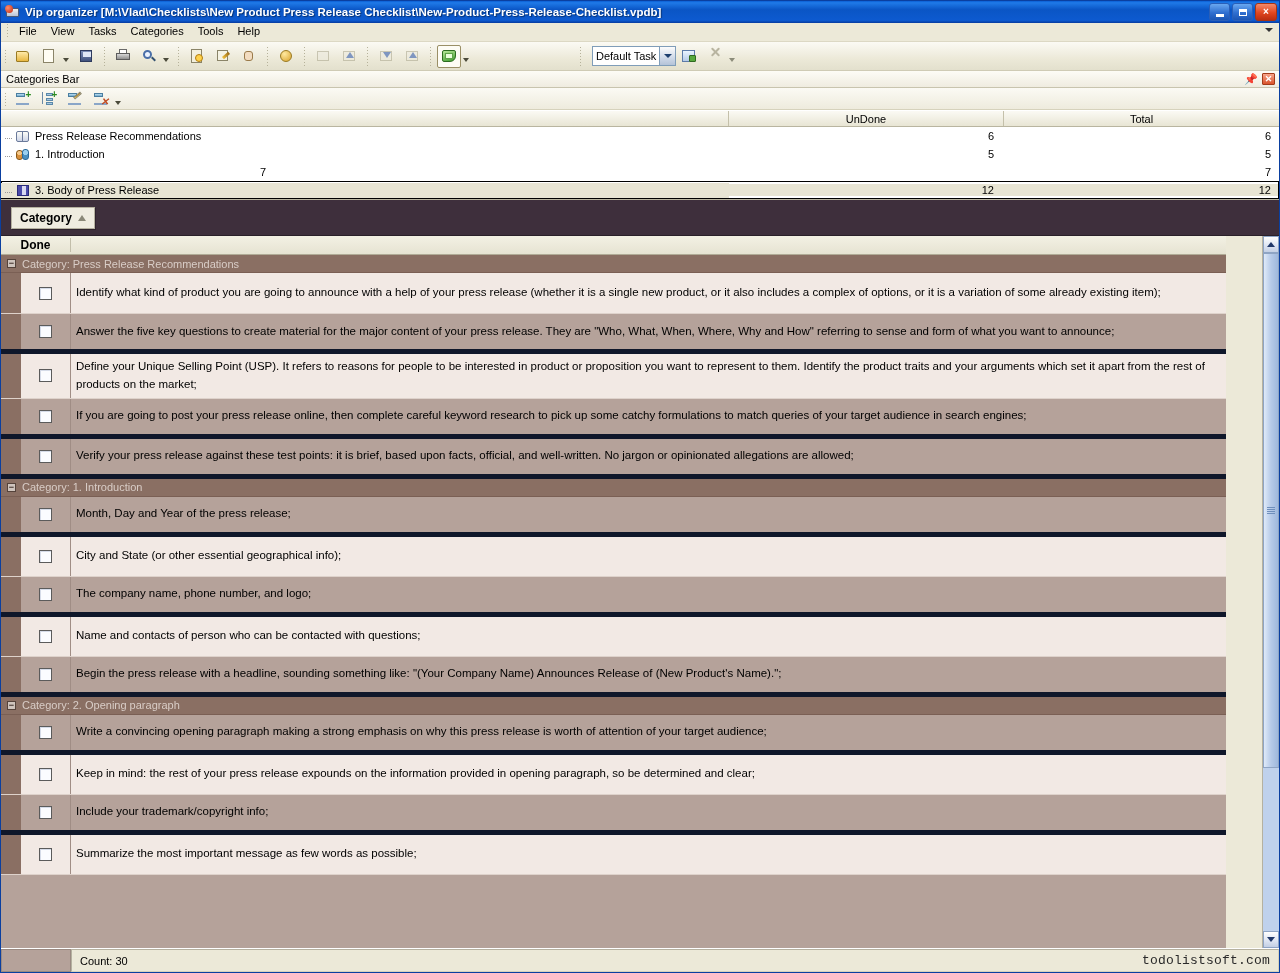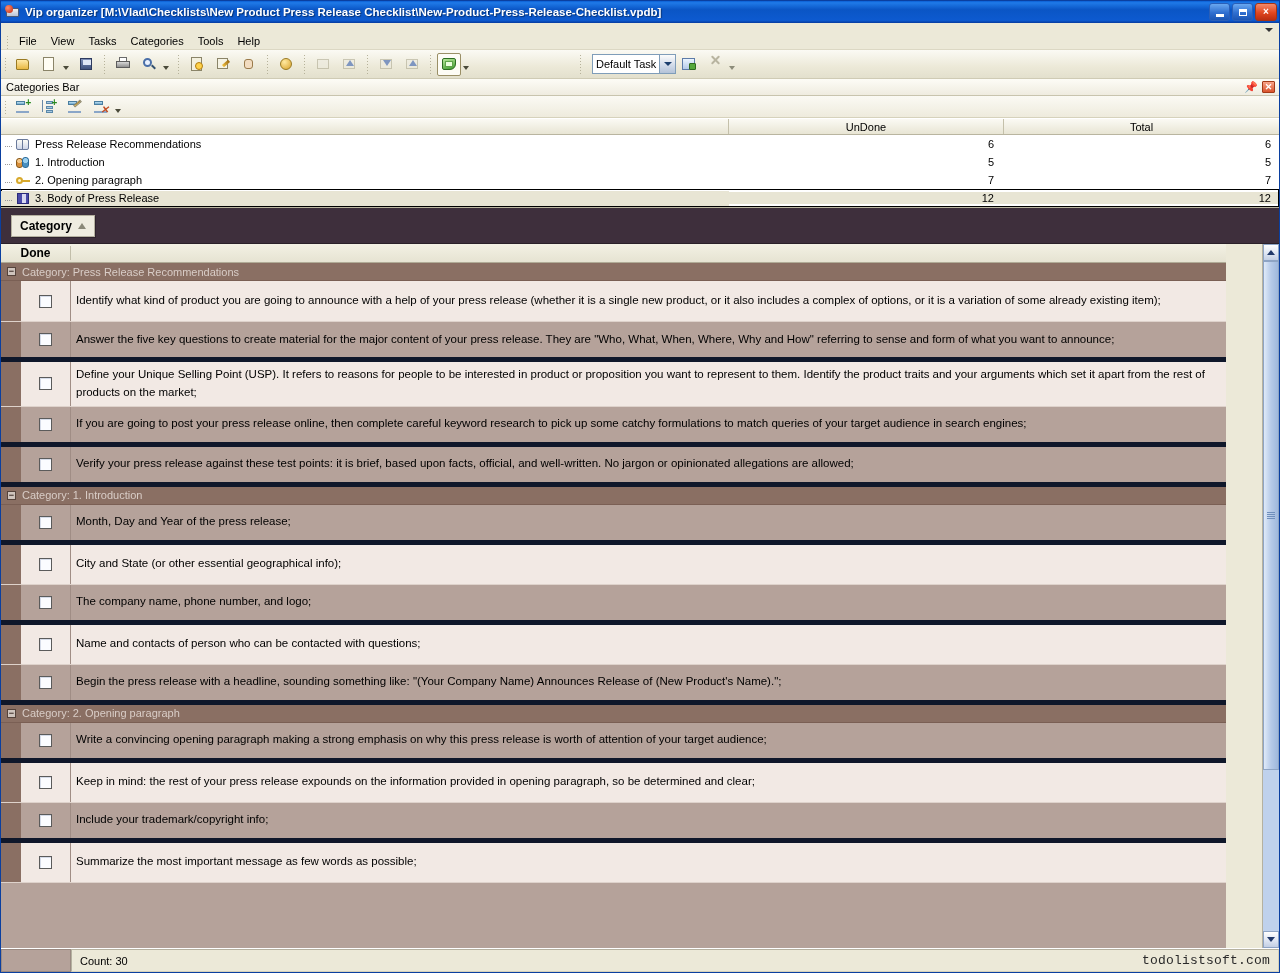--- a/index.html
+++ b/index.html
@@ -60,23 +60,23 @@
     border-color: #a83414; width: 22px;
   }
   .win-btn .g { color:#fff; font-size:10px; font-weight:bold; line-height:1; }
   .win-btn .min-bar { width: 8px; height: 3px; background: #fff; margin-top: 6px; }
   .win-btn .rest-sq {
     width: 8px; height: 7px; border: 1.5px solid #fff; border-top-width: 3px;
   }
 
   
   .menubar {
-    height: 27px; min-height: 19px;
+    height: 19px; min-height: 19px;
     background: #ece9d8;
-    display: flex; align-items: flex-end;
+    display: flex; align-items: flex-start;
     border-bottom: 1px solid #dcd8c4;
     padding-left: 4px;
     position: relative;
   }
   .grip { width: 3px; height: 14px; margin: 0 3px 0 1px;
     background-image: radial-gradient(circle, #b6b29a 40%, transparent 41%);
     background-size: 3px 3px; }
   .menu-item {
     padding: 2px 7px; font-size: 11px; color: #000; white-space: nowrap; cursor: default;
   }
@@ -571,28 +571,20 @@
               <i class="ppl1"></i>
               <i class="ppl2"></i>
             </span>
           <span>1. Introduction</span>
         </div>
         <div class="c-undone">5</div>
         <div class="c-total">5</div>
       </div>
 
       <div class="cat-row">
-        <div class="c-name">
-          <span class="tree-dash"></span>
-          <span class="cat-ic">
-              <i class="key1"></i>
-              <i class="key2"></i>
-            </span>
-          <span>2. Opening paragraph</span>
-        </div>
         <div class="c-undone">7</div>
         <div class="c-total">7</div>
       </div>
 
       <div class="cat-row selected">
         <div class="c-name">
           <span class="tree-dash"></span>
           <span class="cat-ic">
               <i class="flg1"></i>
             </span>

